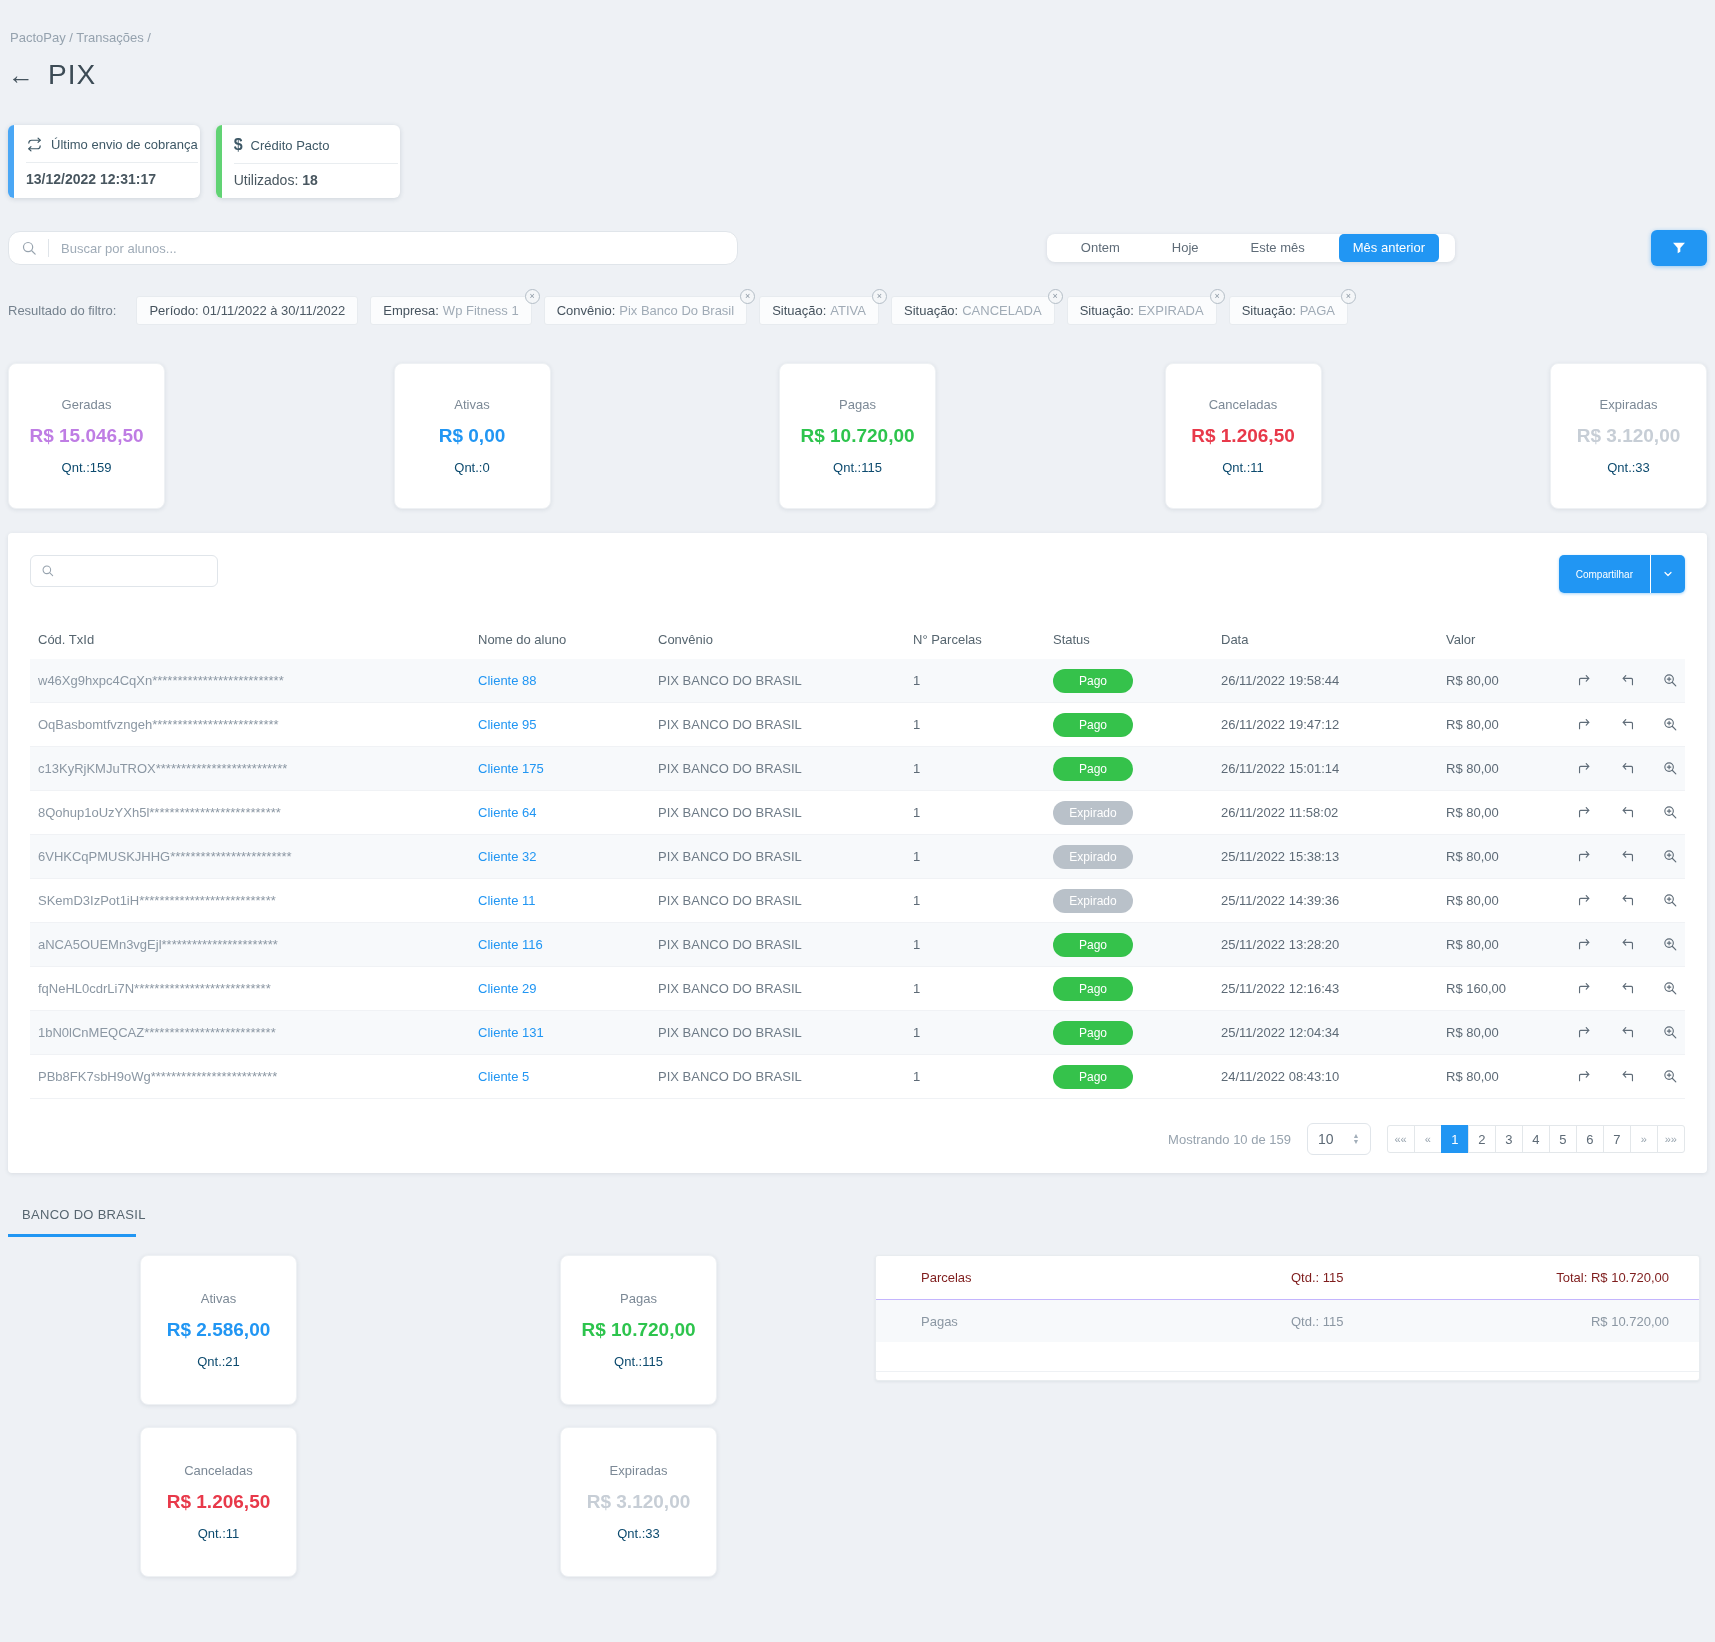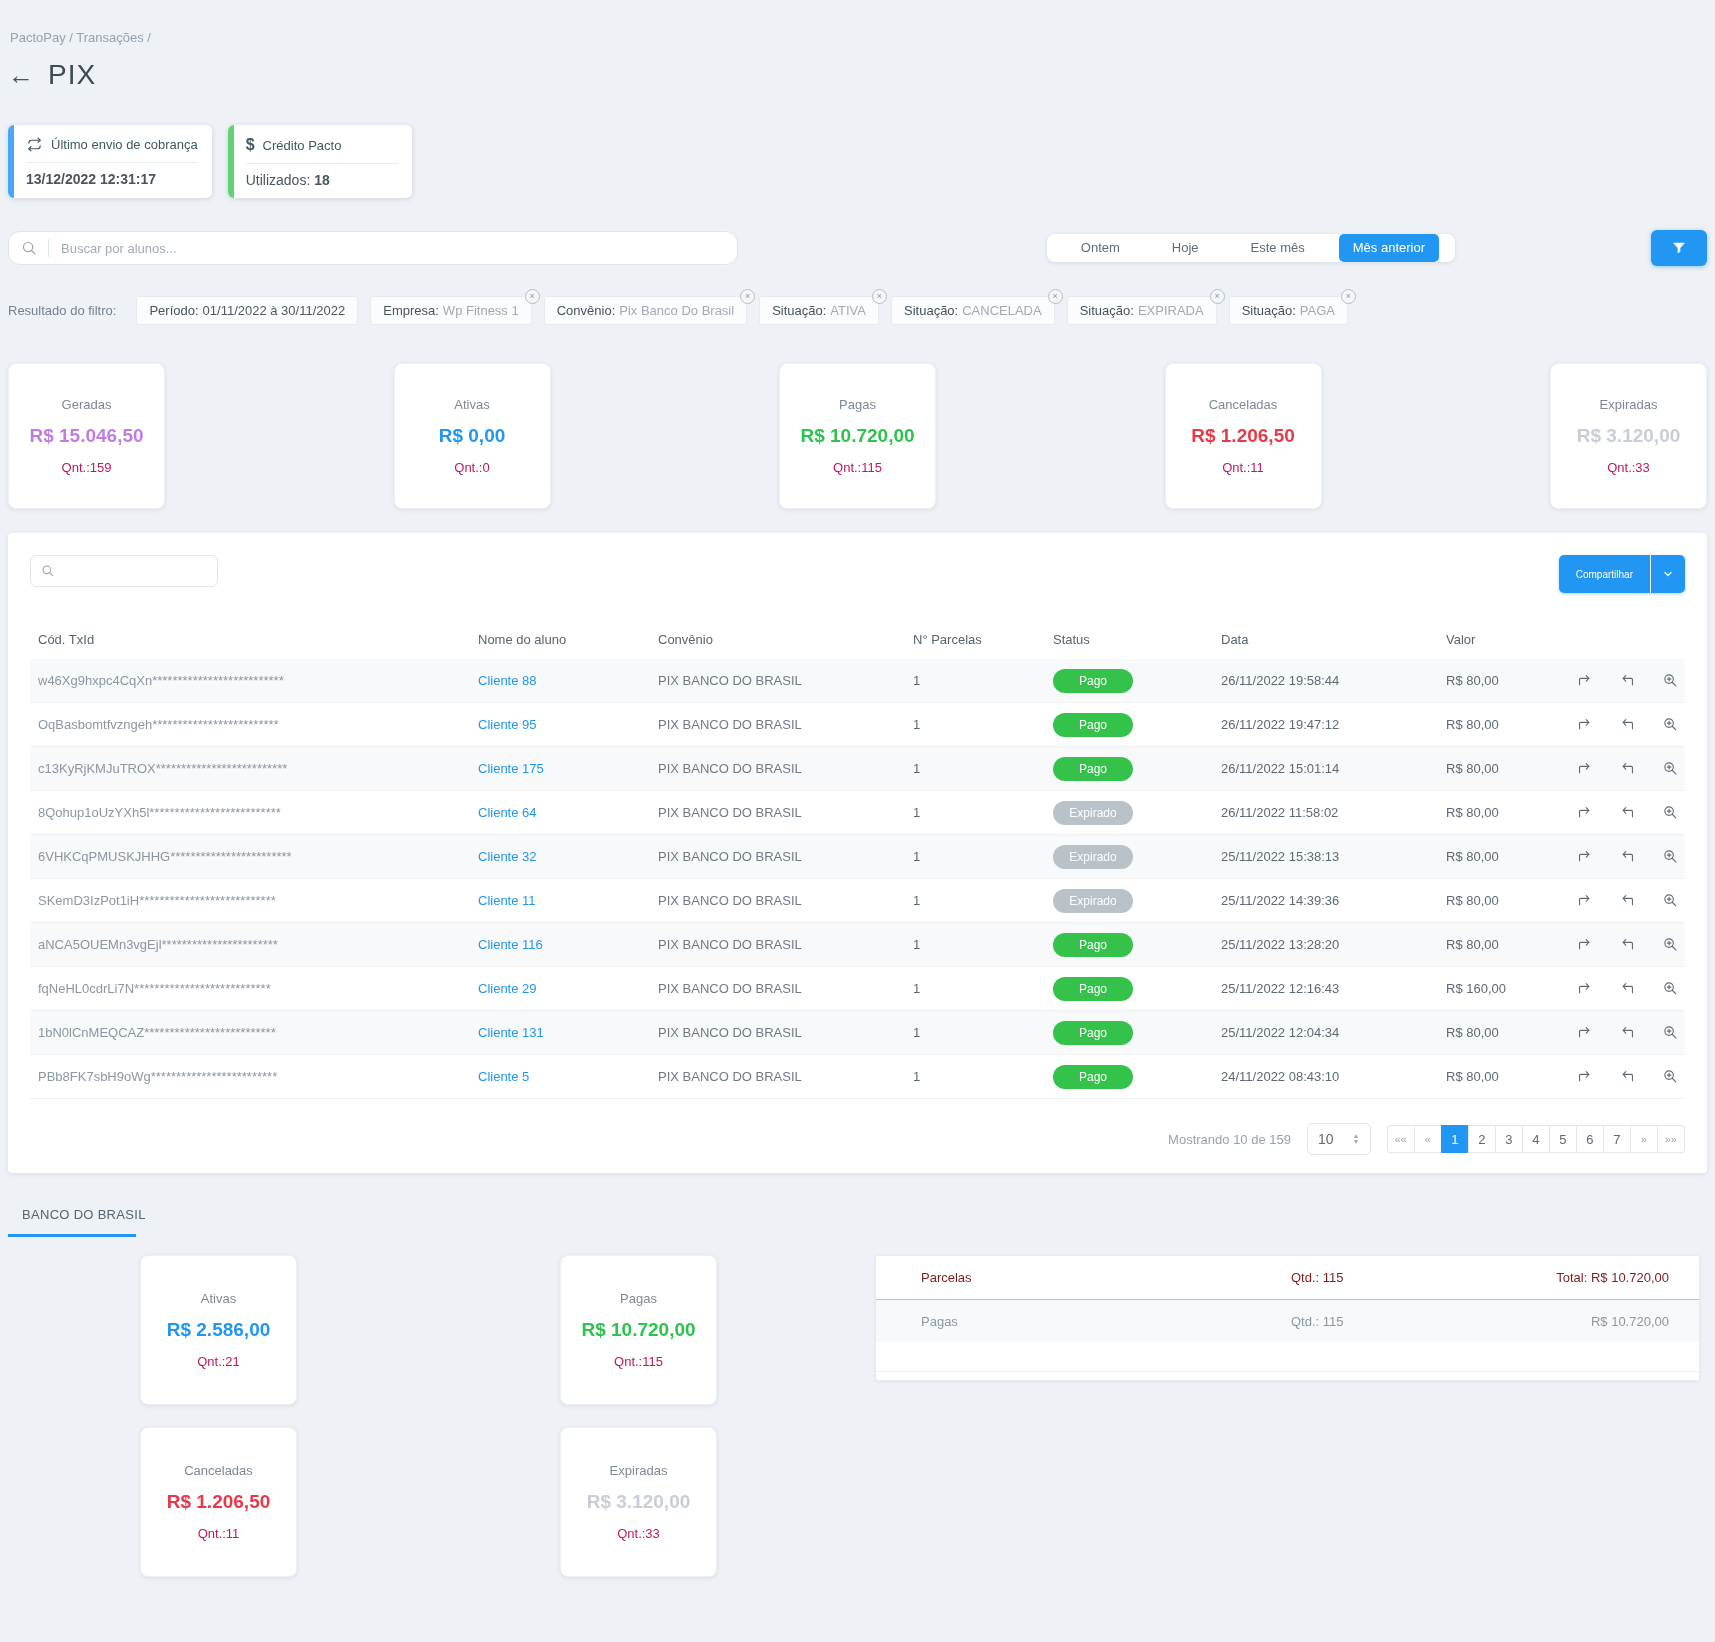--- a/index.html
+++ b/index.html
@@ -12,21 +12,21 @@
   .breadcrumb{padding-top:30px;margin-left:2px;color:#95a2ae;font-size:13px;cursor:pointer}
   .title-row{margin-top:14px;display:flex;align-items:center;gap:14px}
   .back-arrow{font-size:26px;color:#45545e;cursor:pointer;line-height:1}
   .page-title{font-size:28px;color:#3c4b55;letter-spacing:1px}
 
   
   .info-cards{margin-top:34px;display:flex;gap:16px}
   .info-card{background:#fff;border-radius:6px;box-shadow:0 1px 5px rgba(40,60,80,.16);
              display:flex;overflow:hidden;min-width:184px}
   .accent{width:6px;flex:none}
-  .info-body{padding:11px 14px 10px 12px;flex:1}
+  .info-body{padding:11px 2px 10px 12px;flex:1}
   .info-head{display:flex;align-items:center;gap:8px;color:#3e5866;font-size:13px;white-space:nowrap}
   .info-divider{border-top:1px solid #e9edf0;margin:9px 0 8px}
   .info-value{color:#48565f;font-size:14px;font-weight:bold;white-space:nowrap}
   .info-value .pfx{font-weight:normal;margin-right:4px}
   .dollar-ic{font-size:16px;color:#3e5866;font-weight:bold}
 
   
   .search-row{margin-top:32px;display:flex;align-items:center}
   .search-box{width:730px;height:34px;background:#fff;border:1px solid #e0e5ea;border-radius:12px;
               display:flex;align-items:center;padding:0 12px;gap:10px}
@@ -53,21 +53,21 @@
               border-radius:50%;background:#f4f6f8;color:#8b97a3;font-size:9px;line-height:13px;
               text-align:center;cursor:pointer}
 
   
   .summary-row{margin-top:38px;display:flex;justify-content:space-between}
   .sum-card{width:157px;height:146px;background:#fff;border:1px solid #eef1f4;border-radius:8px;
             box-shadow:0 1px 4px rgba(40,60,80,.10);display:flex;flex-direction:column;
             align-items:center;justify-content:center;gap:13px}
   .sum-lbl{color:#7c8996;font-size:13px}
   .sum-val{font-size:19px;font-weight:bold}
-  .sum-qty{color:#be185d;font-size:13px}
+  .sum-qty{color:#0c4a6e;font-size:13px}
 
   
   .panel{margin-top:24px;background:#fff;border-radius:4px;box-shadow:0 1px 4px rgba(40,60,80,.10);
          padding:22px 22px 18px}
   .panel-top{display:flex;align-items:flex-start}
   .mini-search{width:188px;height:32px;border:1px solid #e0e5ea;border-radius:6px;
                display:flex;align-items:center;padding:0 10px;gap:8px}
   .mini-search input{border:0;outline:0;width:100%;font:13px "Liberation Sans",sans-serif;color:#5d6a76}
   .share-wrap{margin-left:auto;display:flex;cursor:pointer;border-radius:5px;overflow:hidden;
               box-shadow:0 1px 3px rgba(33,150,243,.4)}

